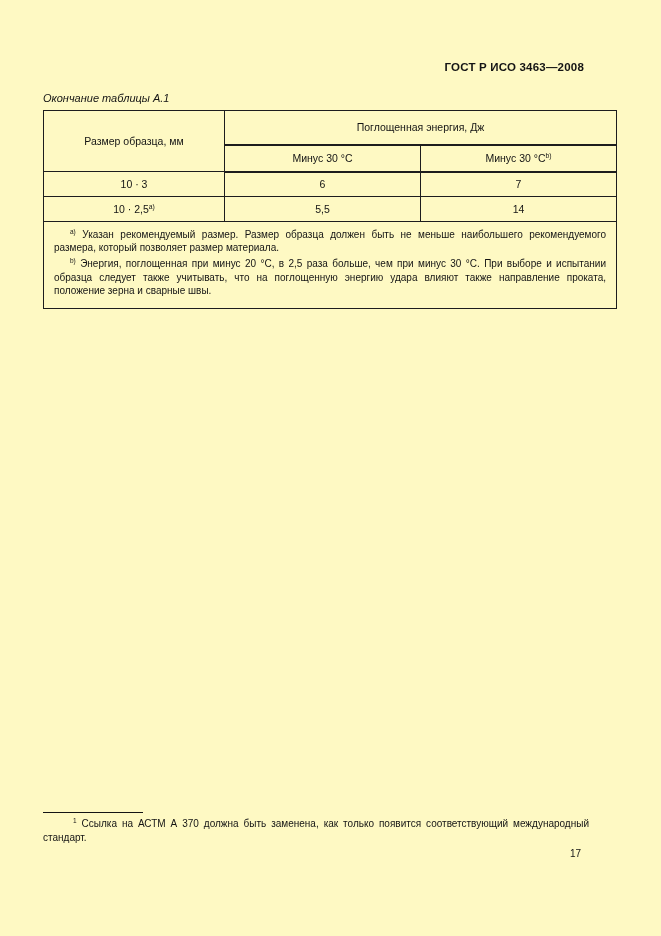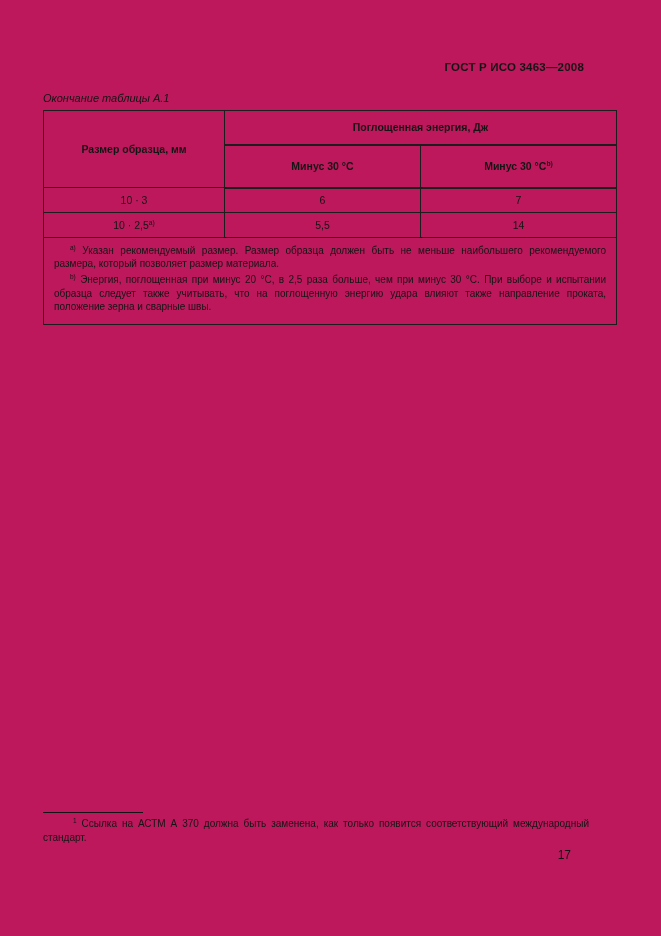--- a/index.html
+++ b/index.html
@@ -2,21 +2,21 @@
 <html><head>
 <meta charset="utf-8">
 <style>
   * { box-sizing: border-box; }
   html, body { margin: 0; padding: 0; }
   body { background: #ffffff; }
   .page {
     position: relative;
     width: 661px;
     height: 936px;
-    background: #be185d;
+    background: #fef9c3;
     font-family: "Liberation Sans", sans-serif;
     color: #141414;
     overflow: hidden;
   }
   .doc-header {
     position: absolute;
     top: 61px;
     right: 77px;
     font-size: 11.5px;
     font-weight: bold;
@@ -40,22 +40,22 @@
   }
   .spec-table td {
     border: 1px solid #1d1d1d;
     font-size: 10.5px;
     text-align: center;
     vertical-align: middle;
     padding: 3px 6px;
   }
   .col-size { width: 181px; }
   .row-energy td { height: 34px; }
-  .row-sub td { height: 43px; }
-  .row-sub td, .row-energy td { border-bottom-width: 2px; font-weight: bold; }
+  .row-sub td { height: 27px; }
+  .row-sub td, .row-energy td { border-bottom-width: 2px; }
   .row-energy td.col-size { border-bottom-width: 1px; }
   .row-data td { height: 25px; }
   td.tfoot-cell { text-align: left; padding: 6px 10px 8px 10px; height: 66px; vertical-align: top; }
   .tfn {
     margin: 0 0 3px 0;
     font-size: 10px;
     line-height: 1.32;
     text-indent: 16px;
     text-align: justify;
   }
@@ -85,22 +85,22 @@
     left: 43px;
     width: 546px;
     font-size: 10px;
     line-height: 1.35;
     text-align: justify;
   }
   .footnote p { margin: 0; text-indent: 30px; }
   .page-number {
     position: absolute;
     top: 848px;
-    right: 90px;
-    font-size: 12px;
+    right: 80px;
+    font-size: 10px;
   }
 </style>
 </head>
 <body>
 
 <div class="page">
 
   <div class="doc-header">ГОСТ Р ИСО 3463—2008</div>
 
   <div class="table-caption">Окончание таблицы А.1</div>

